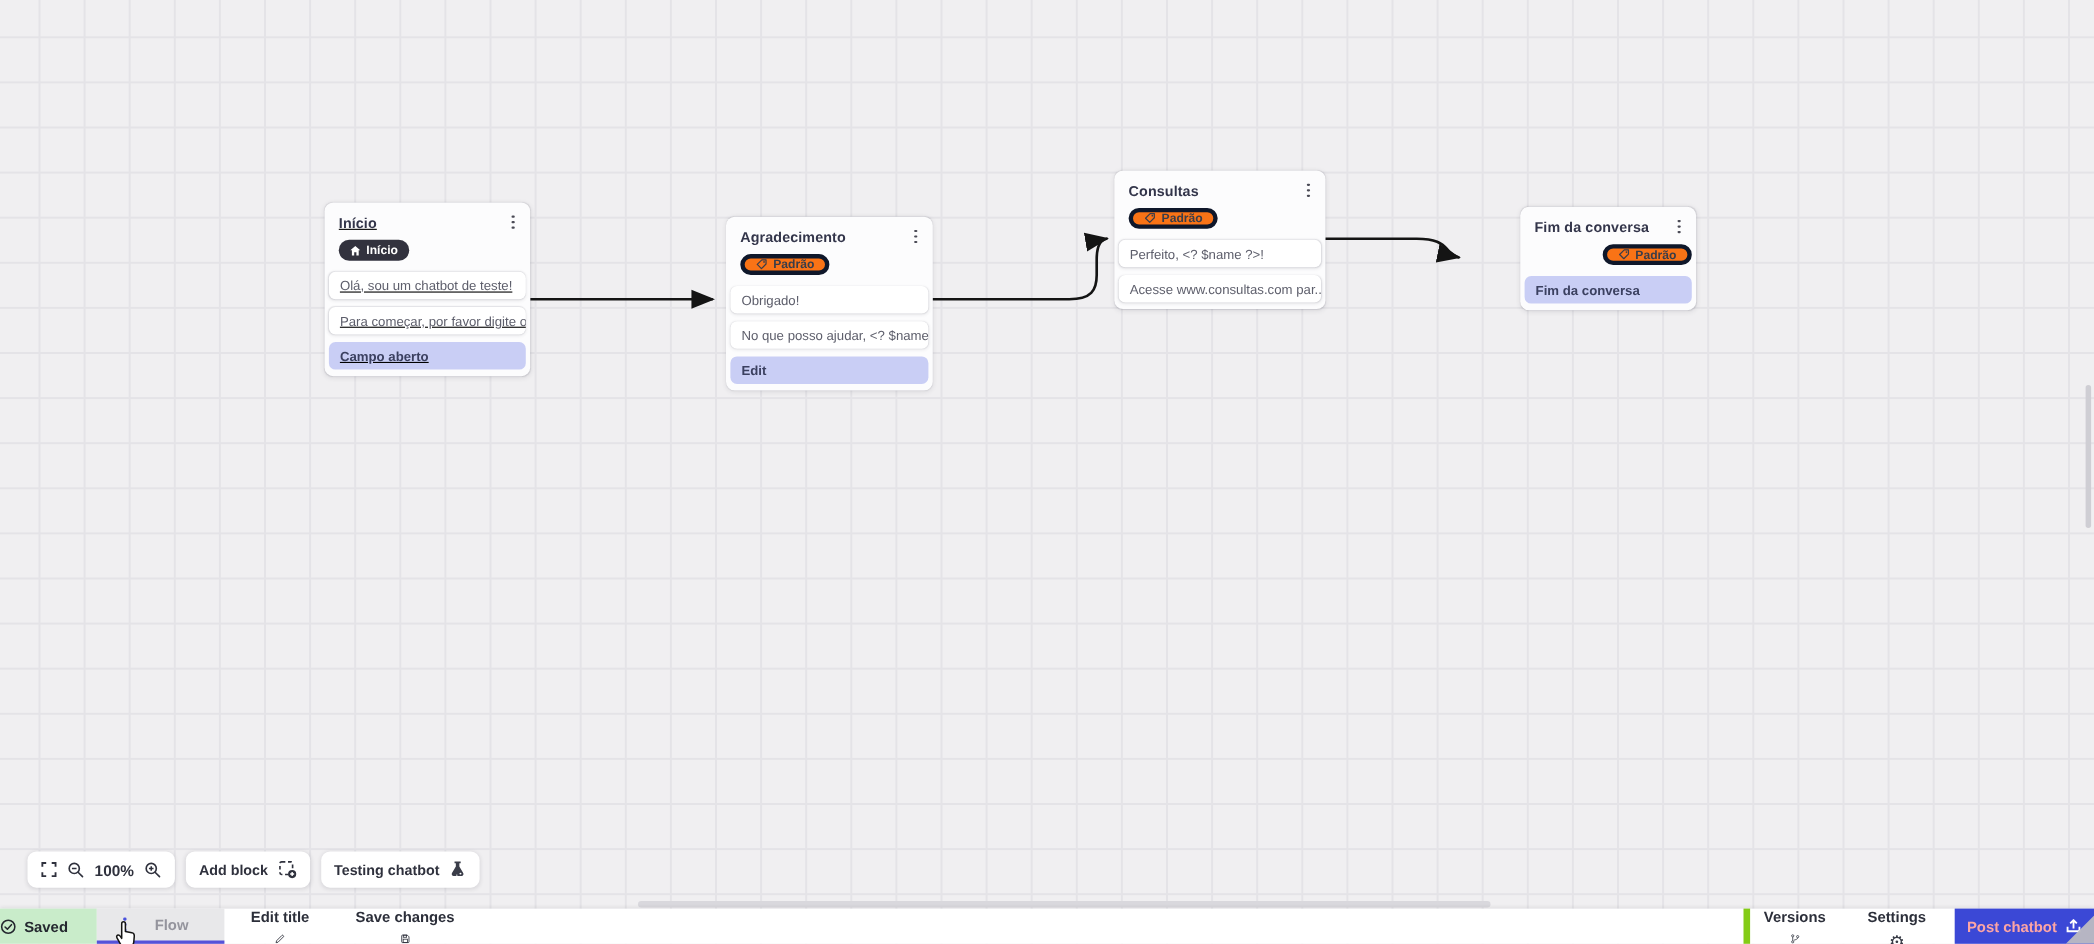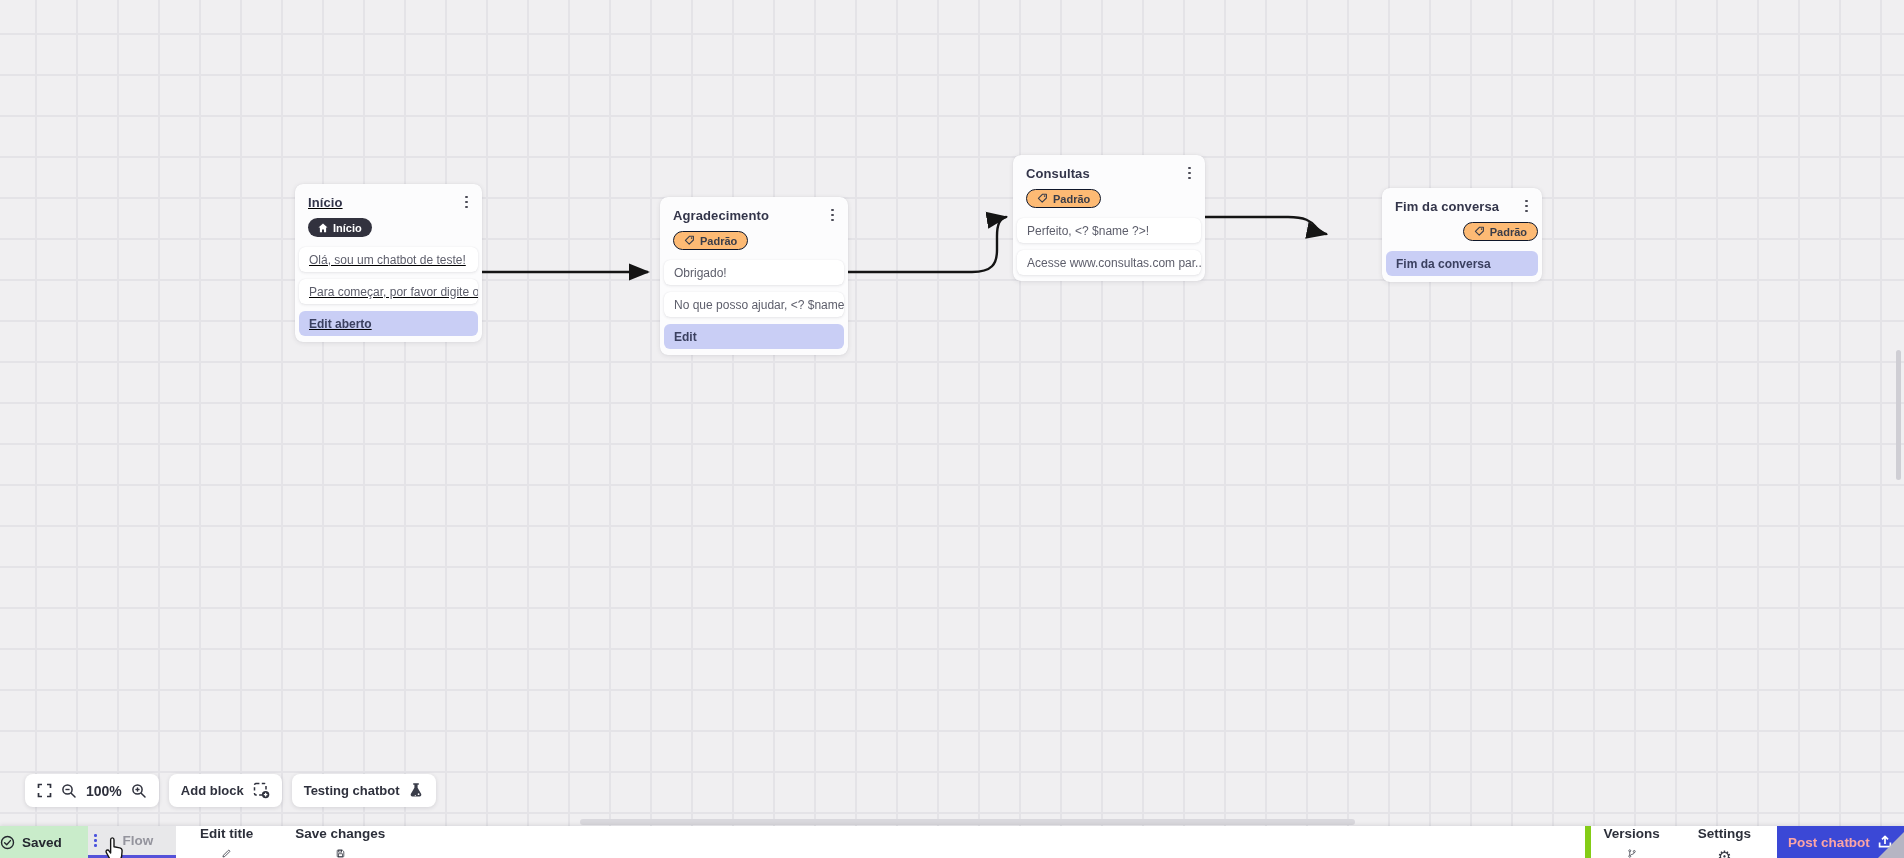--- a/index.html
+++ b/index.html
@@ -25,21 +25,21 @@
     padding:9px 4px 6px 4px;
   }
   .node-header { display:flex; align-items:center; justify-content:space-between; padding:0 6px 0 9px; height:18px; }
   .node-title { font-size:13px; font-weight:700; color:#33354a; letter-spacing:.1px; }
   .kebab { display:flex; flex-direction:column; gap:2.5px; padding:2px 4px; cursor:pointer; }
   .kebab i { width:2.6px; height:2.6px; border-radius:50%; background:#4a4a55; display:block; }
 
   .badge { display:inline-flex; align-items:center; gap:5px; margin:7px 0 10px 9px;
     height:19px; padding:0 10px; border-radius:10px; font-size:11px; font-weight:700; }
   .badge.dark { background:#32323e; color:#ffffff; }
-  .badge.outline { background:#fdba74; color:#3a3d49; border:1px solid #0f172a; }
+  .badge.outline { background:#f97316; color:#3a3d49; border:4px solid #0f172a; }
 
   .card {
     height:25px; margin:0 0 7px 0; padding:0 10px; display:flex; align-items:center;
     background:#ffffff; border-radius:6px;
     box-shadow:0 1px 3px rgba(40,40,60,.10), 0 0 1px rgba(40,40,60,.10);
     font-size:12px; color:#5d5e6b; white-space:nowrap; overflow:hidden;
   }
   .card:last-child { margin-bottom:0; }
   .card.action { background:#c9cef5; color:#3b4060; font-weight:700; box-shadow:none; }
 
@@ -56,22 +56,22 @@
     background:#d9d8dd; border-radius:3px; }
   .vscroll { position:absolute; left:1896px; top:350px; width:5px; height:130px;
     background:#cfced4; border-radius:3px; }
 
   
   .statusbar { position:absolute; left:0; bottom:0; width:1904px; height:32px;
     background:#ffffff; box-shadow:0 -1px 4px rgba(40,40,60,.12);
     display:flex; align-items:stretch; font-size:13.5px; color:#2c2f3a; }
   .sb-item { display:flex; align-items:center; gap:7px; font-weight:700; }
   .sb-saved { background:#c9ecca; width:88px; justify-content:flex-start; color:#24282f; }
-  .sb-tab { width:88px; background:#e8e8ea; border-bottom:3px solid #5552d9;
-    padding:0 2px; gap:10px; cursor:pointer; }
+  .sb-tab { width:116px; background:#e8e8ea; border-bottom:3px solid #5552d9;
+    padding:0 20px; gap:10px; cursor:pointer; }
   .sb-tab .kebab i { background:#4a52dd; }
   .sb-tab-label { color:#94949d; font-weight:700; margin-left:12px; }
   .sb-btn { padding:0 12px; gap:8px; cursor:pointer;flex-direction:column; }
   .sb-edit { margin-left:12px; }
   .sb-save { margin-left:18px; }
   .sb-spacer { flex:1; }
   .sb-right { display:flex; align-items:stretch; border-left:6px solid #84cc16; }
   .sb-versions { margin-right:14px; }
   .sb-settings { margin-right:14px; }
   .post-btn { width:127px; background:#3b48d6; color:#fca5a5; justify-content:center;
@@ -109,21 +109,21 @@
         </span>
     </div>
     <div class="badge dark">
       <svg width="10" height="10" viewBox="0 0 10 10">
           <path d="M5 .6 L.5 4.6 H1.9 V9.2 H4 V6.4 H6 V9.2 H8.1 V4.6 H9.5 Z" fill="#ffffff"></path>
         </svg>
       <span>Início</span>
     </div>
     <div class="card">Olá, sou um chatbot de teste!</div>
     <div class="card">Para começar, por favor digite o ...</div>
-    <div class="card action">Edit aberto</div>
+    <div class="card action">Campo aberto</div>
   </div>
 
   <div class="node" style="left:660px; top:197px; width:188px;">
     <div class="node-header">
       <span class="node-title">Agradecimento</span>
       <span class="kebab">
           <i></i>
           <i></i>
           <i></i>
         </span>

